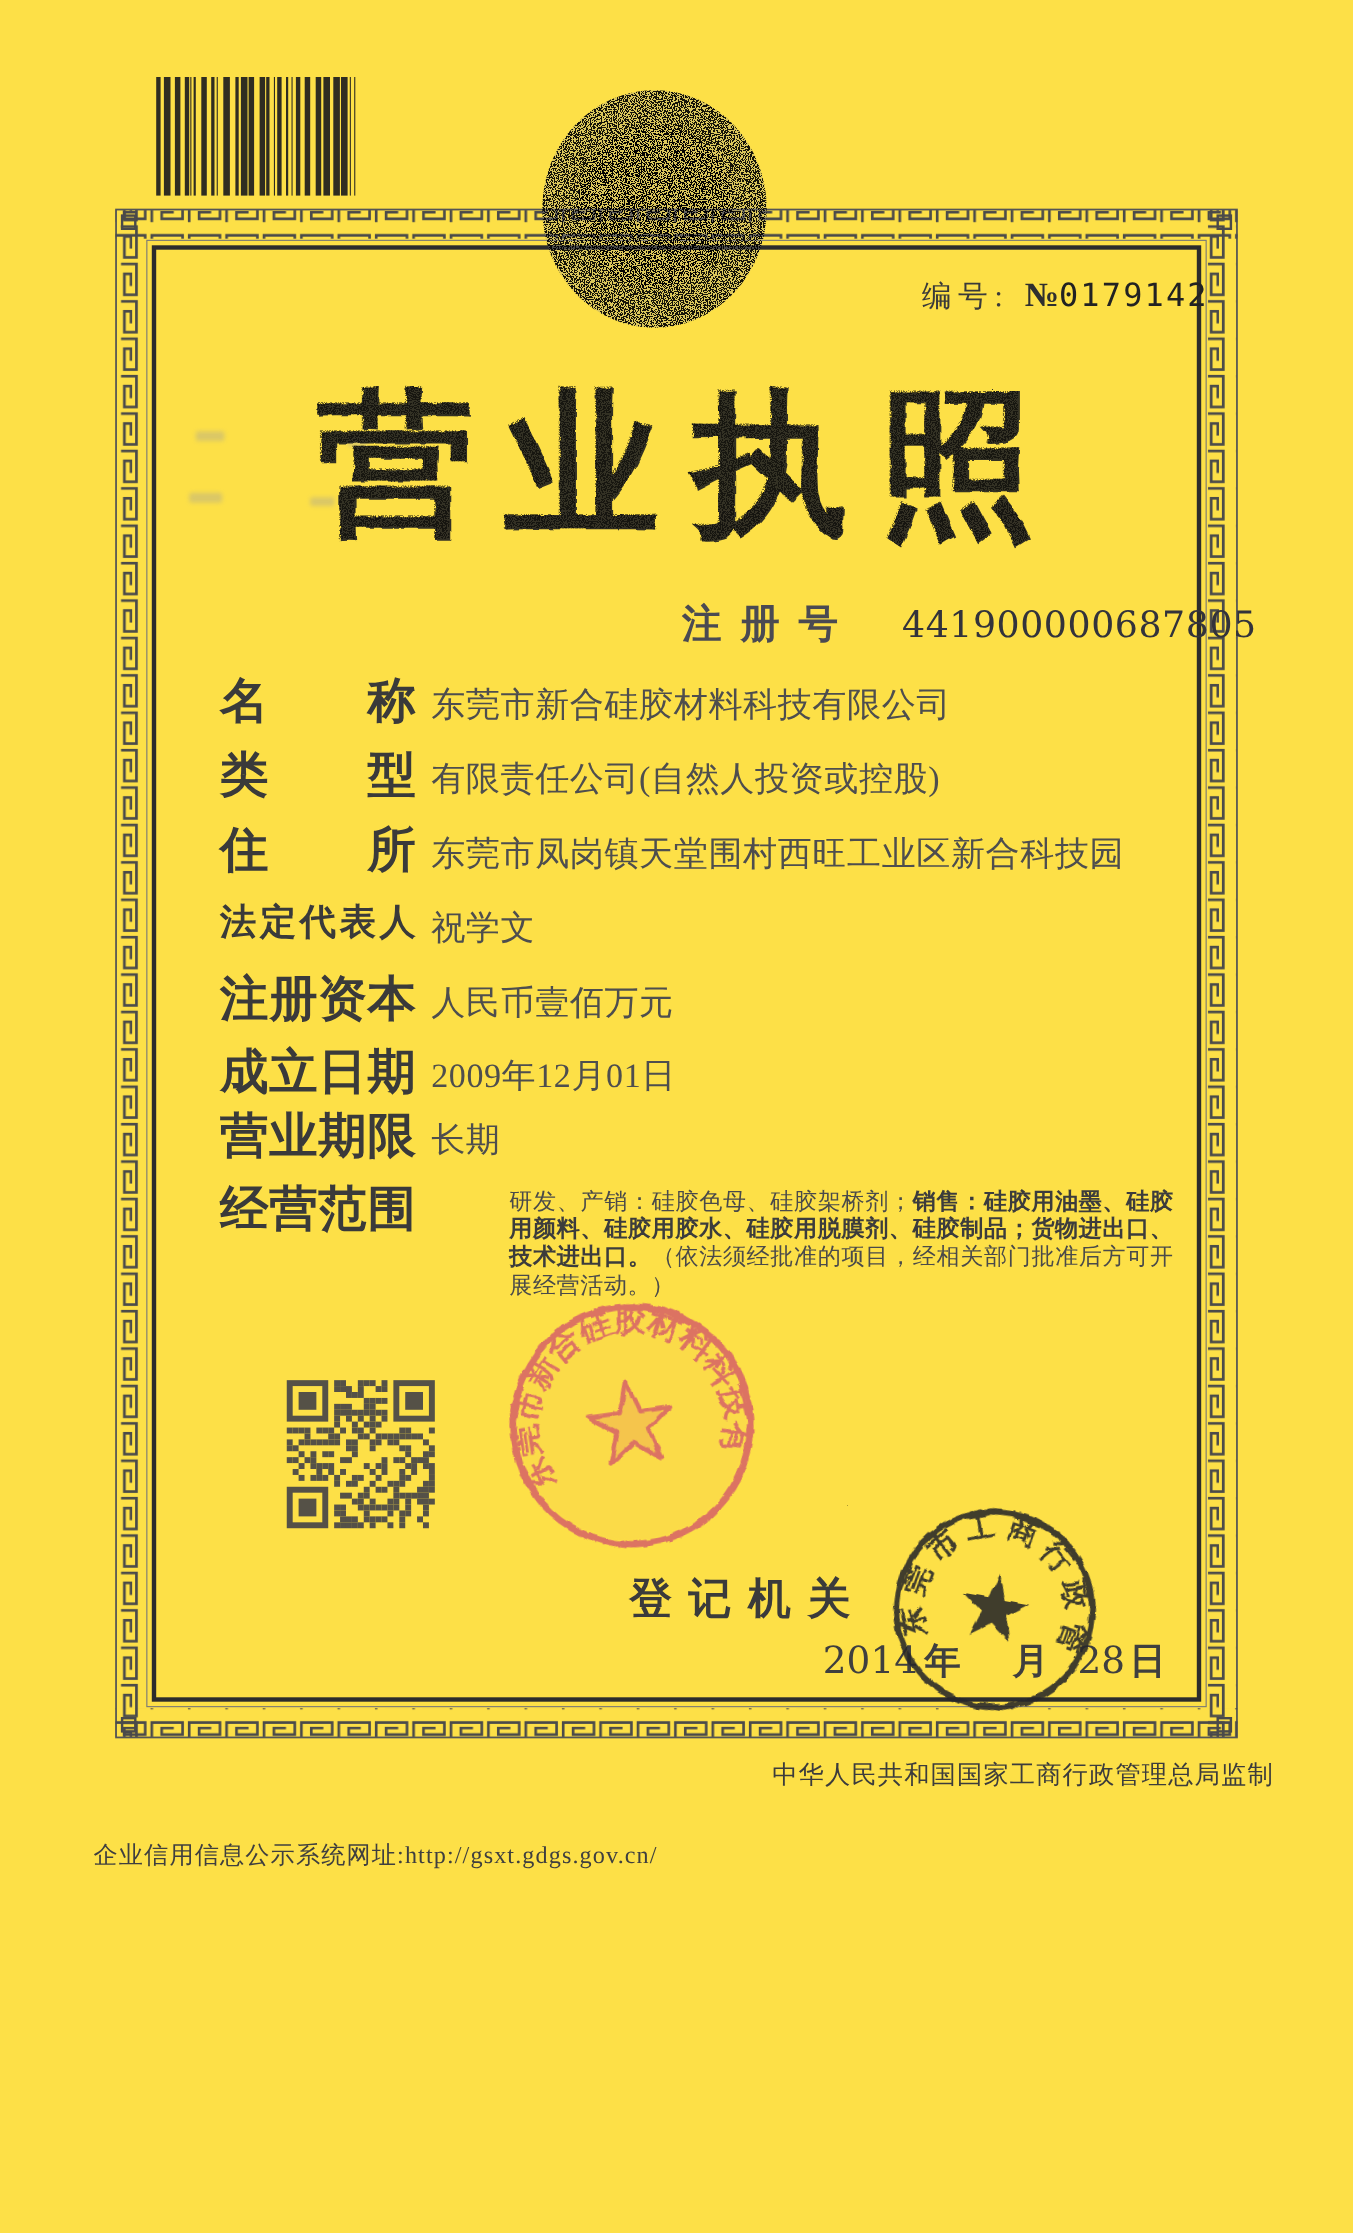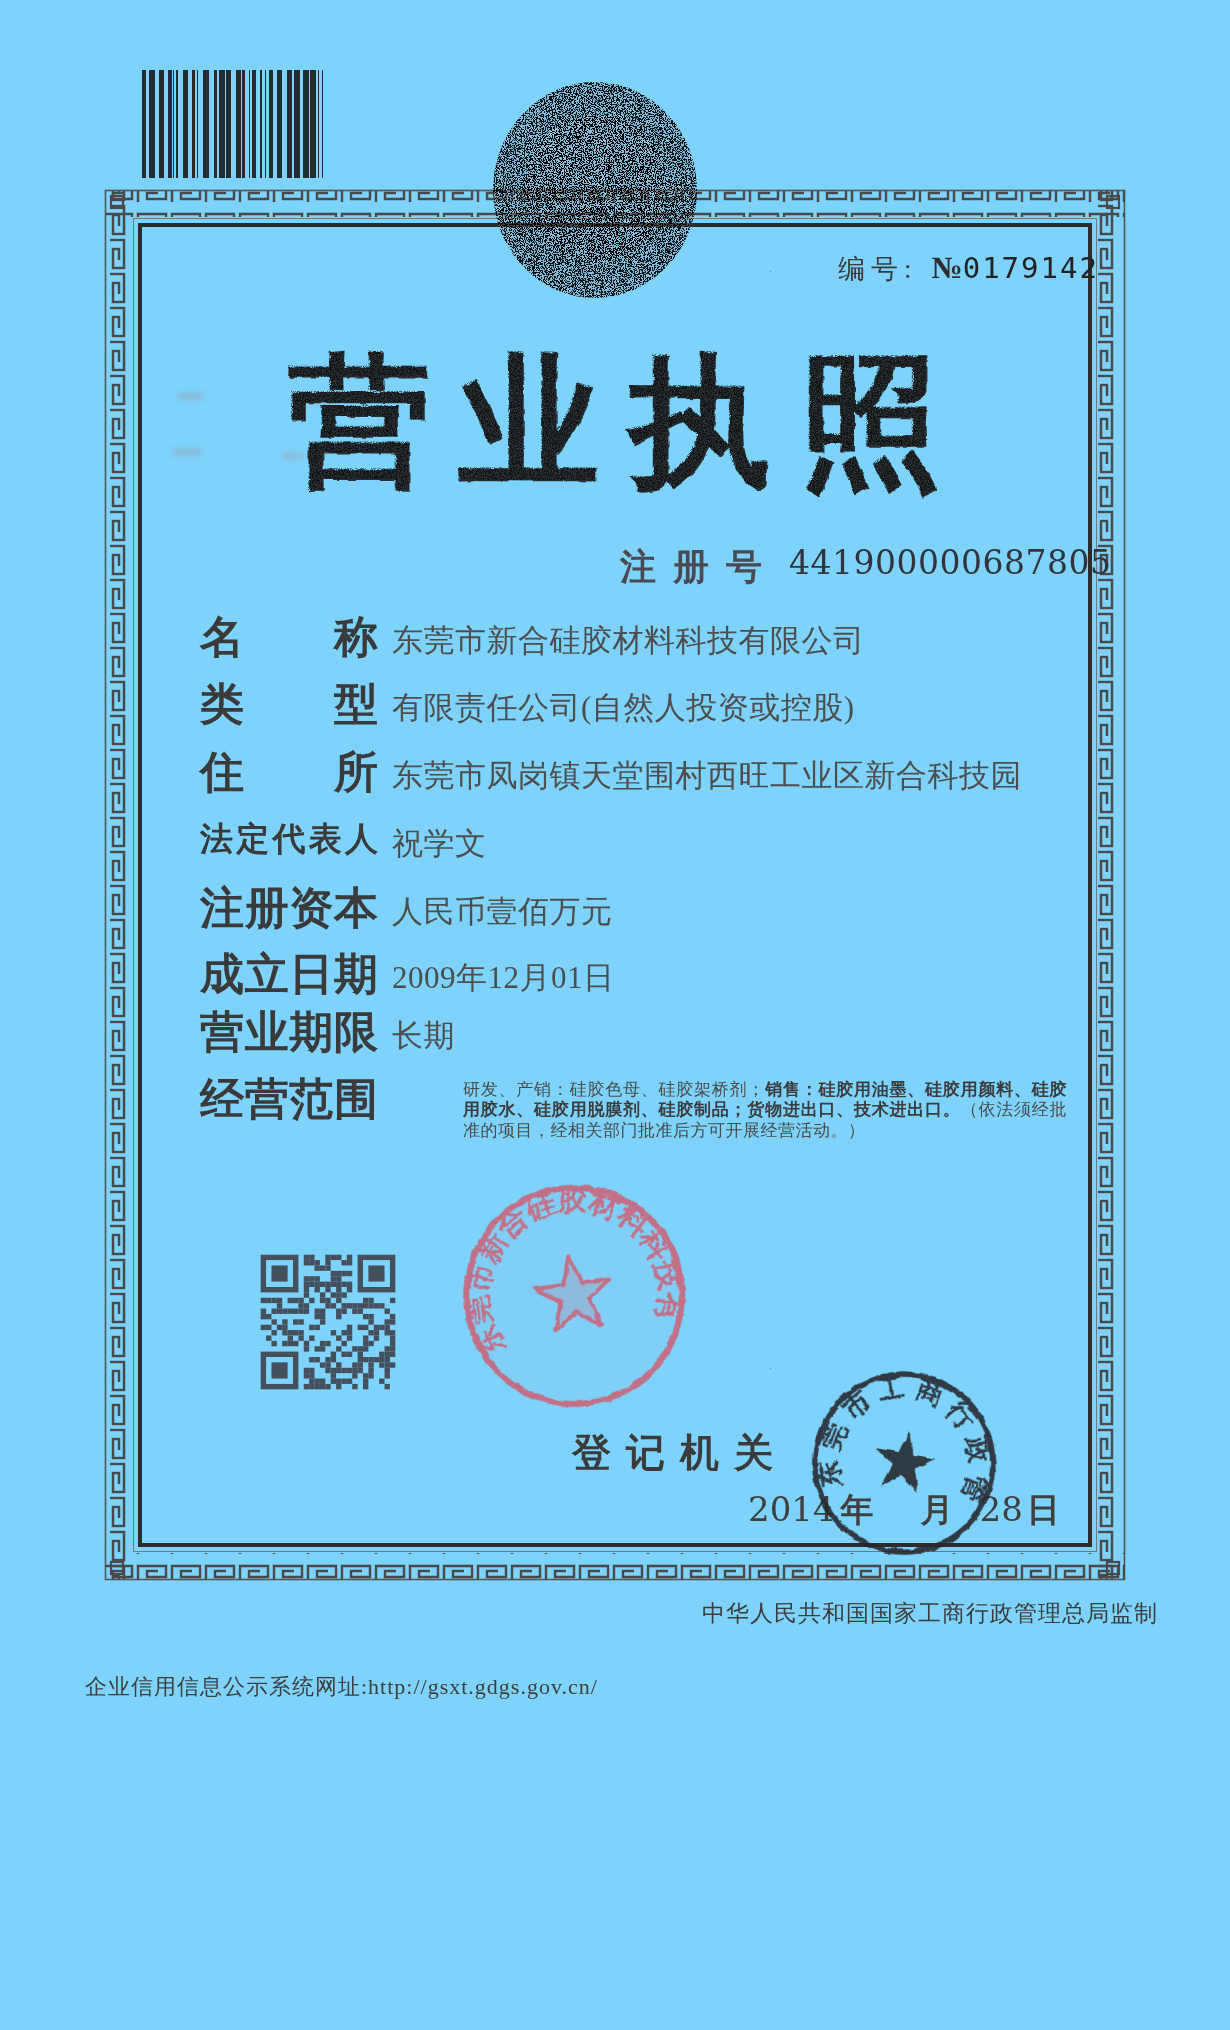--- a/index.html
+++ b/index.html
@@ -1,48 +1,48 @@
 <!DOCTYPE html>
 <html><head>
 <meta charset="utf-8">
 <style>
   html,body{margin:0;padding:0;background:#ffffff;}
-  .page{position:relative;width:1230px;height:2030px;background:#7dd3fc;overflow:hidden;
+  .page{position:relative;width:1230px;height:2030px;background:#fde047;overflow:hidden;
         font-family:"Liberation Serif","DejaVu Serif",serif;}
   .abs{position:absolute;}
   svg{display:block;}
 
   
   .barcode{position:absolute;left:140px;top:70px;width:190px;height:108px;opacity:.92;}
 
   
   .serial{position:absolute;left:838px;top:250px;display:flex;align-items:baseline;color:#2f2f2f;}
   .serial .lab{font-size:27px;letter-spacing:6px;color:#3a3a3a;}
   .serial .no-sym{font-size:31px;font-weight:bold;margin-left:14px;font-family:"Liberation Serif",serif;}
   .serial .num{font-size:29px;margin-left:0;font-family:"DejaVu Sans Mono","Liberation Mono",monospace;letter-spacing:2px;color:#222;}
 
   
   .title-svg{position:absolute;left:248px;top:312px;}
 
   
-  .regline{position:absolute;left:620px;top:543px;display:flex;align-items:flex-start;}
+  .regline{position:absolute;left:620px;top:543px;display:flex;align-items:center;gap:31px;}
   .regline .lab{font-size:36px;letter-spacing:17px;color:#4a4a52;font-weight:600;}
   .regline .num{font-size:33px;margin-left:10px;color:#33333b;font-family:"DejaVu Serif","Liberation Serif",serif;letter-spacing:.5px;}
 
   
   .row{position:absolute;left:200px;display:flex;align-items:flex-start;}
   .row-label{width:178px;flex:none;font-size:44px;font-weight:600;color:#3a3a3a;
              text-align:justify;text-align-last:justify;line-height:1.12;
              font-family:"Liberation Serif","DejaVu Serif",serif;}
   .row-label.long{font-size:33px;padding-top:5px;}
   .row-value{margin-left:14px;padding-top:7px;font-size:31px;color:#4e4e4e;letter-spacing:.5px;white-space:nowrap;
              font-family:Liberation Serif, serif;}
 
   
-  .scope-text{position:absolute;left:463px;top:1080px;width:604px;font-size:17px;line-height:1.2;
+  .scope-text{position:absolute;left:463px;top:1080px;width:604px;font-size:21px;line-height:1.2;
               color:#4a4a4a;text-align:justify;letter-spacing:.5px;}
   .scope-text .bold{font-weight:700;color:#3c3c3c;}
 
   
   .qr{position:absolute;left:258px;top:1252px;width:140px;height:140px;opacity:.88;}
 
   
   .red-seal{position:absolute;left:455px;top:1177px;}
   .black-stamp{position:absolute;left:800px;top:1358px;}
 

